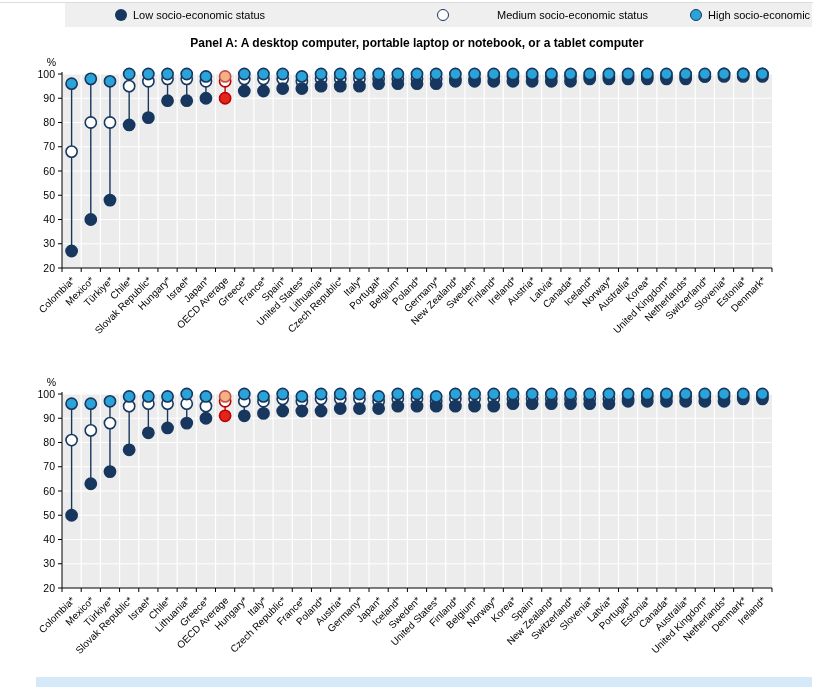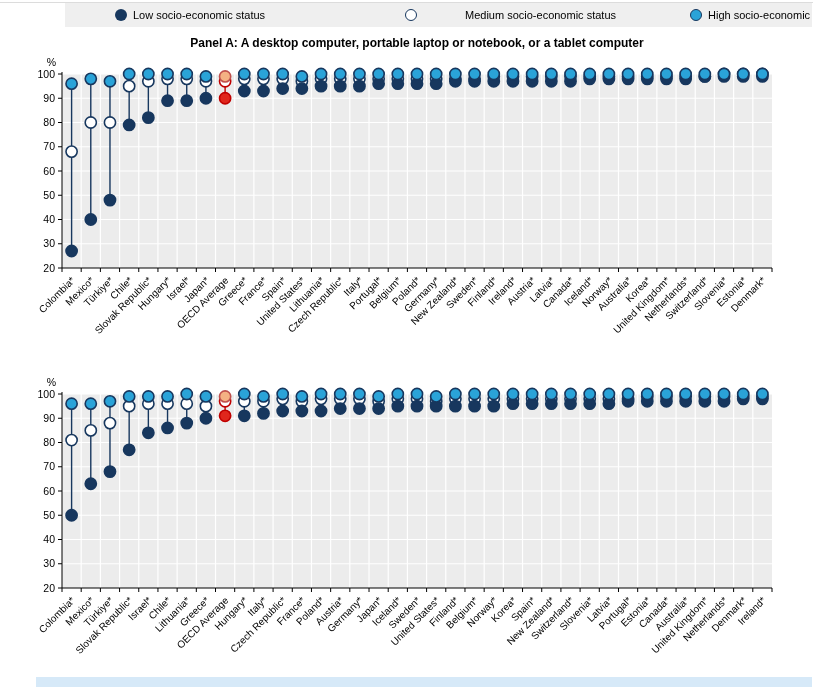--- a/index.html
+++ b/index.html
@@ -1,21 +1,21 @@
 <!DOCTYPE html>
 <html><head>
 <meta charset="utf-8">
 <style>
   html,body{margin:0;padding:0;background:#ffffff;font-family:"Liberation Sans",sans-serif;}
   .page{position:relative;width:813px;height:687px;background:#ffffff;overflow:hidden;}
   .top-line{position:absolute;top:2px;left:0;width:813px;height:1px;background:#dcdcdc;}
   .legend-bar{position:absolute;top:3px;left:65px;width:747px;height:24px;background:#efefef;}
   .legend-item{position:absolute;top:0;height:24px;display:flex;align-items:center;gap:6px;}
   .legend-item.pos1{left:50px;}
-  .legend-item.pos2{left:340px;gap:48px;}
+  .legend-item.pos2{left:372px;gap:48px;}
   .legend-item.pos3{left:625px;}
   .marker{width:12px;height:12px;border-radius:50%;box-sizing:border-box;flex:0 0 auto;}
   .m-low{background:#17375e;}
   .m-med{background:#ffffff;border:1.6px solid #17375e;}
   .m-high{background:#2aa3d8;border:1.6px solid #17375e;}
   .legend-label{font-size:11px;color:#000;white-space:nowrap;}
   .panel-title{position:absolute;left:62px;width:710px;text-align:center;font-size:12px;font-weight:bold;color:#000;}
   #titleA{top:36px;}
   #titleB{top:353px;}
   svg.chart{position:absolute;left:0;width:813px;pointer-events:none;}

